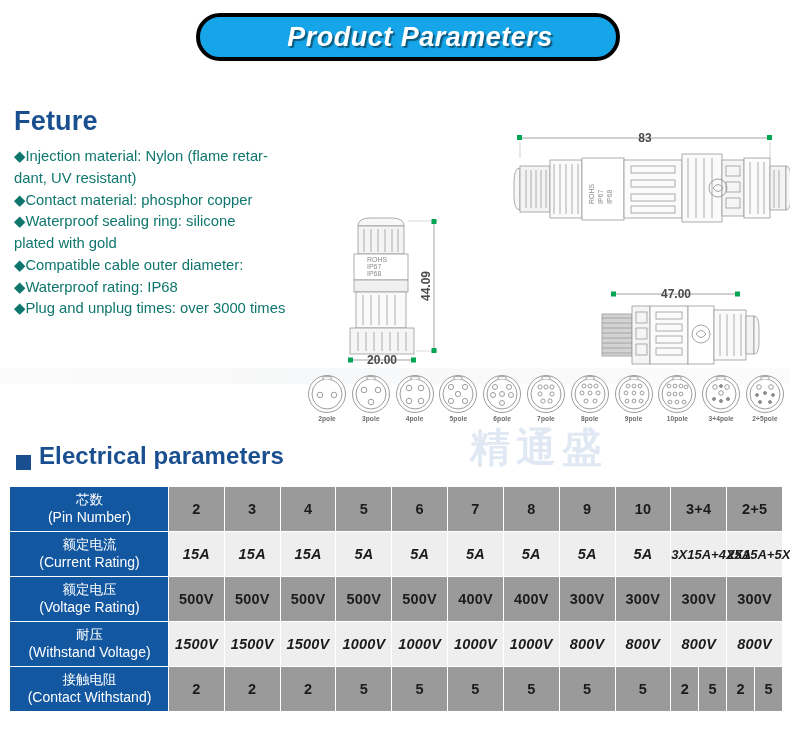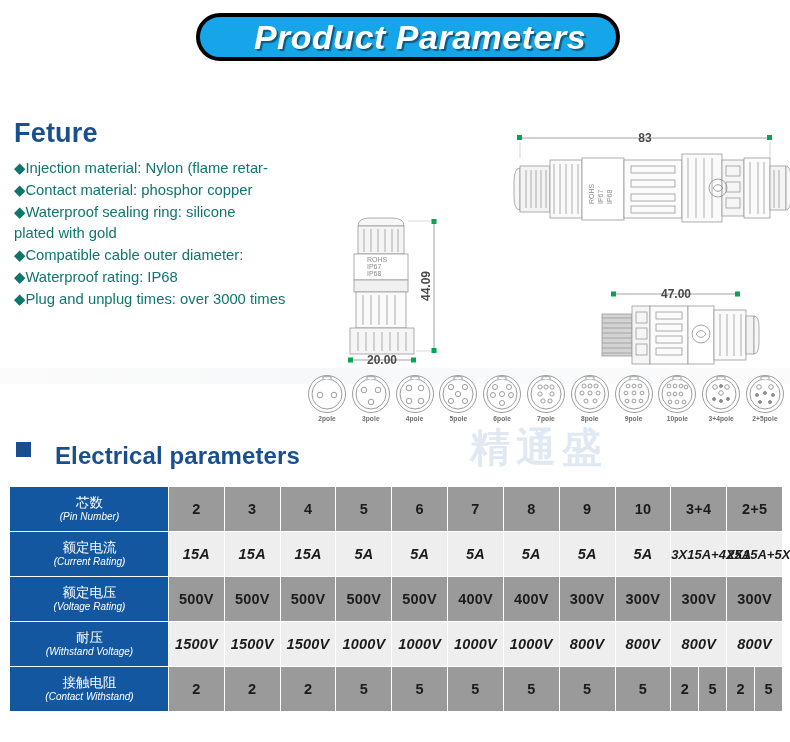--- a/index.html
+++ b/index.html
@@ -15,31 +15,31 @@
   
   #title-banner{
     position:absolute;left:196px;top:13px;width:424px;height:48px;
     background:#16a5e8;
     border:4px solid #000000;
     border-radius:26px;
     box-sizing:border-box;
     display:flex;align-items:center;justify-content:center;
   }
   #title-banner .title-text{
-    font-size:34px;font-style:italic;font-weight:bold;color:#ffffff;
+    font-size:27px;font-style:italic;font-weight:bold;color:#ffffff;
     letter-spacing:.5px;
     text-shadow:2px 2px 1px rgba(0,0,0,.45);
     white-space:nowrap;
     margin-left:24px;
   }
 
   
   #feature-block{position:absolute;left:14px;top:106px;width:330px;}
   #feature-heading{
-    font-size:27px;font-weight:bold;color:#1a4f8f;margin:12px 0 9px 0;
+    font-size:27px;font-weight:bold;color:#1a4f8f;margin:0 0 9px 0;
     letter-spacing:.2px;
   }
   .feature-line{
     font-size:14.8px;color:#0f766e;line-height:1.47;
     white-space:pre-wrap;
   }
 
   
   .drawing{position:absolute;}
   #drawing-vertical{left:330px;top:196px;width:128px;height:170px;}
@@ -65,21 +65,21 @@
     font-family:"DejaVu Sans", sans-serif;
   }
   #band{
     position:absolute;left:0;top:368px;width:790px;height:16px;
     background:linear-gradient(to right,#fbfbfb,#f7f8f9 40%,#fbfbfc);
   }
 
   
   #elec-heading{
     position:absolute;left:16px;top:442px;
-    display:flex;align-items:flex-start;gap:24px;
+    display:flex;align-items:flex-end;gap:8px;
   }
   #elec-bullet{width:15px;height:15px;background:#1a4f8f;display:block;}
   #elec-heading .elec-text{
     font-size:24px;font-weight:bold;color:#1a4f8f;letter-spacing:.1px;
   }
 
   #param-table{
     position:absolute;left:10px;top:486px;width:773px;
     border-collapse:collapse;table-layout:fixed;
   }
@@ -89,21 +89,21 @@
     text-align:center;vertical-align:middle;
     padding:0;height:40px;
   }
   #param-table td.rowlabel{
     background:#1257a0;color:#ffffff;
     font-size:13px;line-height:1.22;
     border-left:1px solid #1257a0;
     padding:2px 4px;
   }
   .lab-cn{display:block;font-size:13.5px;}
-  .lab-en{display:block;font-size:10px;font-style:italic;}
+  .lab-en{display:block;font-size:14px;}
   #param-table tr.dark td.val{background:#9a9a9a;color:#1b1b1b;}
   #param-table tr.light td.val{background:#eeeeee;color:#1b1b1b;font-style:italic;}
   #param-table td.val{
     font-size:14.5px;font-weight:bold;letter-spacing:.2px;
   }
   #param-table td.val.tiny{font-size:13px;letter-spacing:0;}
   #param-table td.val.split{padding:0;}
   .splitwrap{display:flex;width:100%;height:100%;}
   .splitwrap > span{
     flex:1;display:flex;align-items:center;justify-content:center;
@@ -116,20 +116,21 @@
 
 <div id="band"></div>
 
 <div id="title-banner">
   <span class="title-text">Product Parameters</span>
 </div>
 
 <div id="feature-block">
   <div id="feature-heading">Feture</div>
   <div class="feature-line">◆Injection material: Nylon (flame retar-</div>
+  <div class="feature-line">dant, UV resistant)</div>
   <div class="feature-line">◆Contact material: phosphor copper</div>
   <div class="feature-line">◆Waterproof sealing ring: silicone</div>
   <div class="feature-line">plated with gold</div>
   <div class="feature-line">◆Compatible cable outer diameter:</div>
   <div class="feature-line">◆Waterproof rating: IP68</div>
   <div class="feature-line">◆Plug and unplug times: over 3000 times</div>
 </div>
 
 <div class="drawing" id="drawing-horizontal">
   <svg width="288" height="110" viewBox="0 0 288 110">

